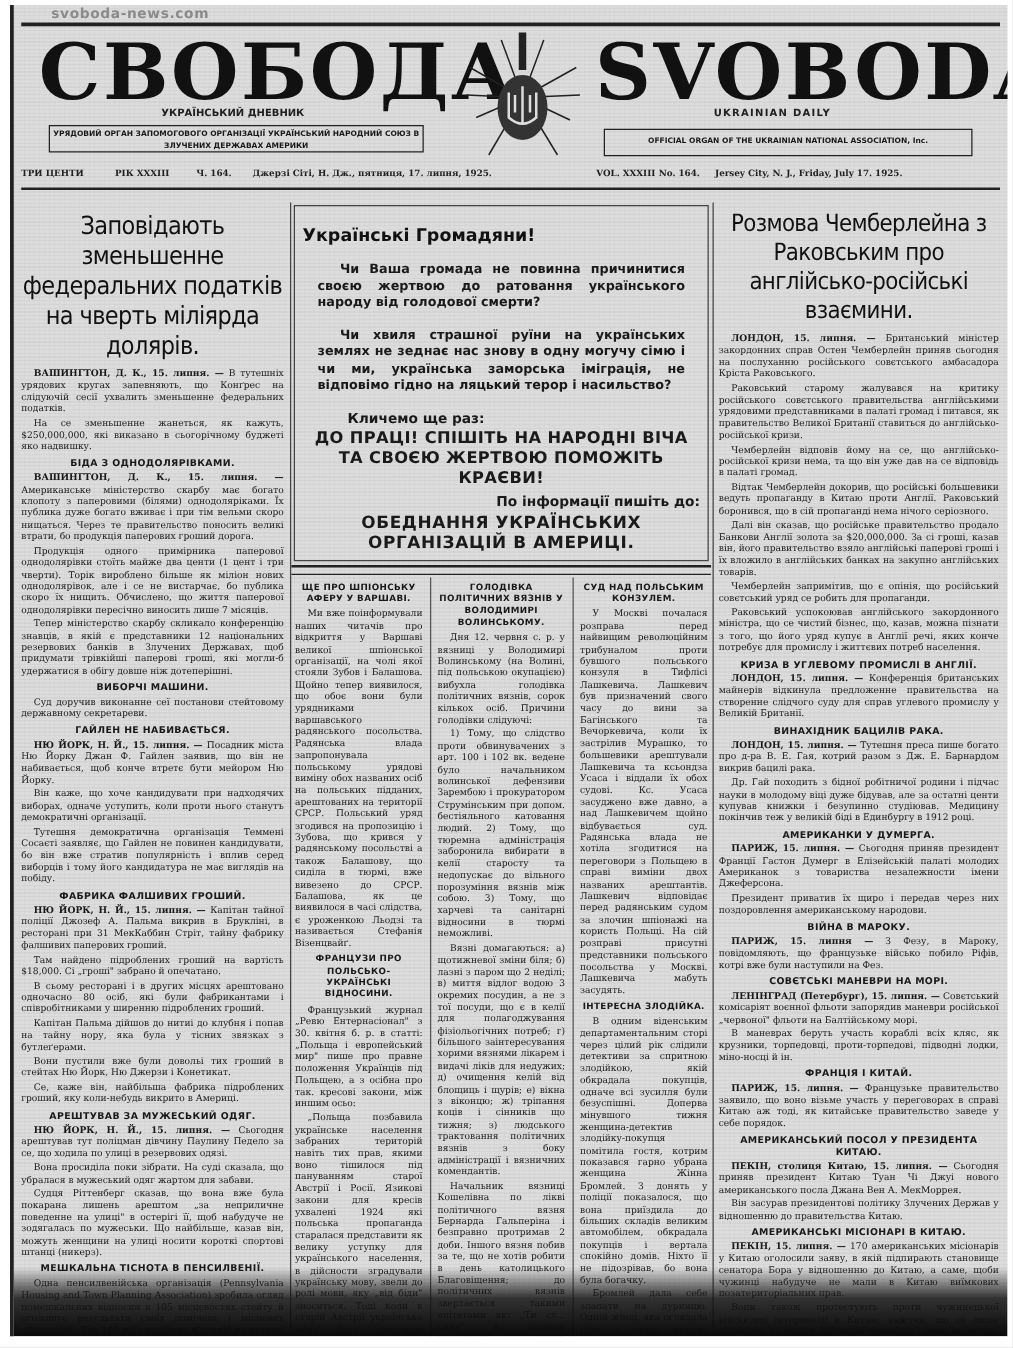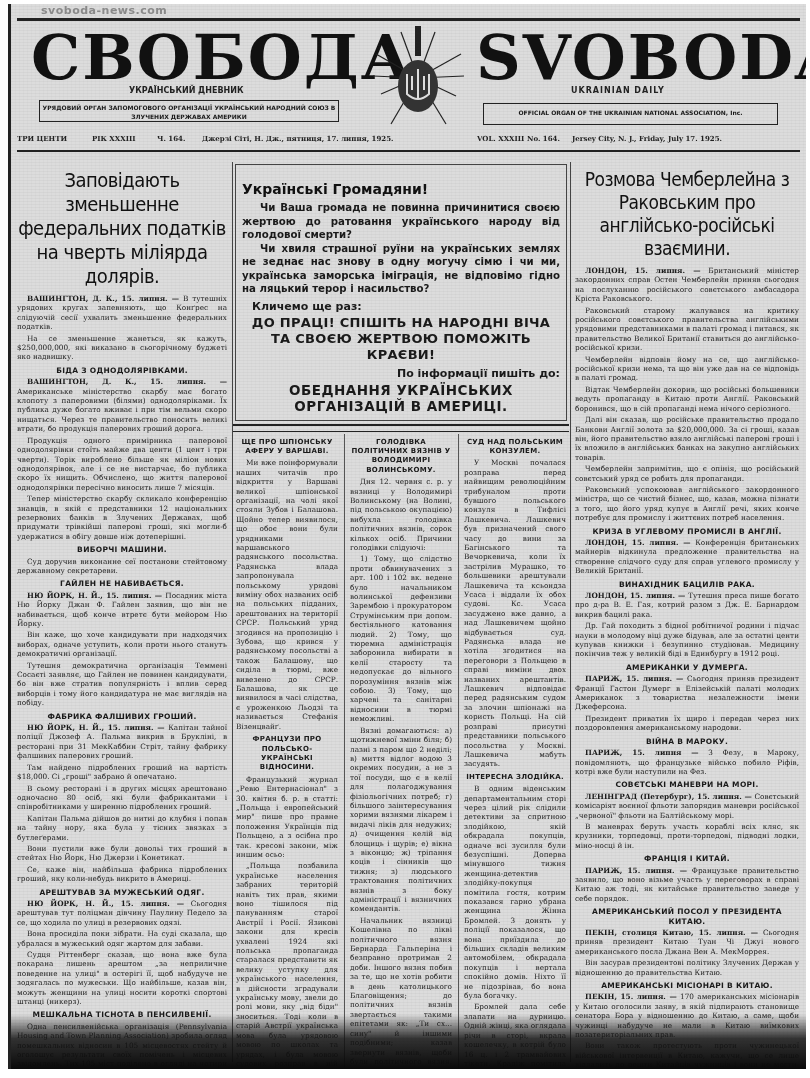--- a/index.html
+++ b/index.html
@@ -80,22 +80,22 @@
     text-align:center; font-family:"DejaVu Sans", sans-serif; font-weight:bold;
     font-size:7.5px; margin:4px 0 2px; letter-spacing:0.3px;
   }
   .dl { font-weight:bold; }
 
   .appeal { border:1px solid #444; margin:2px 2px 0; padding:16px 6px 6px; }
   .appeal .ahead {
     font-family:"DejaVu Sans", sans-serif; font-weight:bold; font-size:14px;
     margin-bottom:4px; color:#111;
   }
-  .appeal .ap { font-family:"DejaVu Sans", sans-serif; font-weight:bold; font-size:10.2px; line-height:13.5px; text-indent:18px; margin:0; text-align:justify; }
-  .appeal .call { font-family:"DejaVu Sans", sans-serif; font-weight:bold; font-size:11px; margin:4px 0 2px 10px; }
+  .appeal .ap { font-family:"DejaVu Sans", sans-serif; font-weight:bold; font-size:10.2px; line-height:13.5px; text-indent:18px; margin:12px; text-align:justify; }
+  .appeal .call { font-family:"DejaVu Sans", sans-serif; font-weight:bold; font-size:11px; margin:4px 0 2px 36px; }
   .appeal .slogan { font-family:"DejaVu Sans", sans-serif; font-weight:bold; font-size:13px; line-height:16px; text-align:center; letter-spacing:0.3px; }
   .appeal .info { font-family:"DejaVu Sans", sans-serif; font-weight:bold; font-size:11px; text-align:right; margin:4px 0 2px; }
   .appeal .org { font-family:"DejaVu Sans", sans-serif; font-weight:bold; font-size:13.5px; line-height:16px; text-align:center; letter-spacing:0.5px; }
   .double-rule { height:5px; border-top:2px solid #222; border-bottom:1px solid #222; margin:3px 0 2px; }
 
   .subcols { position:relative; height:660px; }
   .subcol { position:absolute; top:0; width:108px; height:660px; overflow:hidden; }
   .subcol .sub-head { font-size:7px; }
   .subcol .art { margin:0 3px; }
   .subcol-rule { position:absolute; top:0; width:1px; height:660px; background:#555; }

